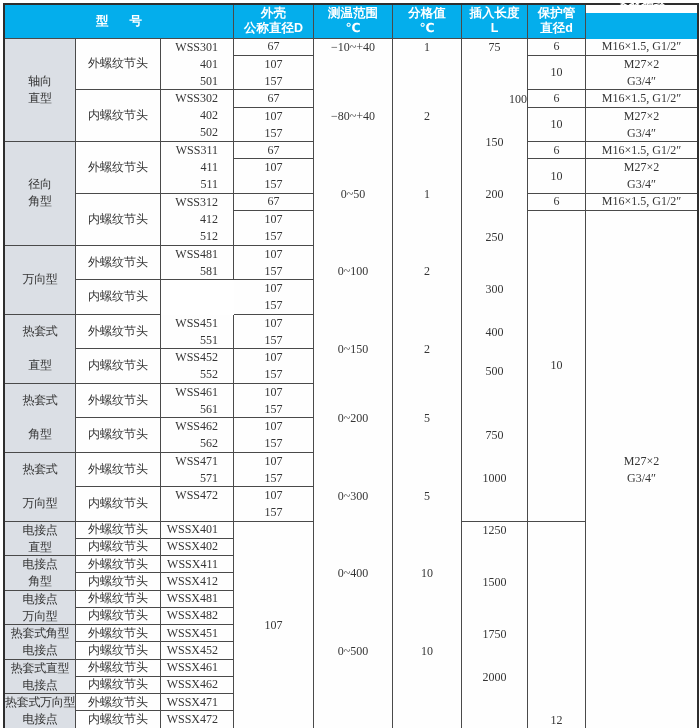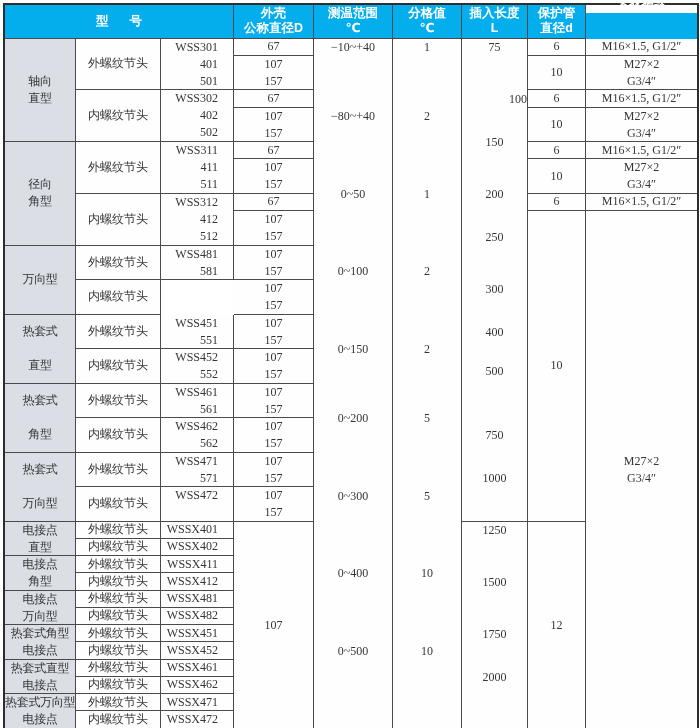--- a/index.html
+++ b/index.html
@@ -342,21 +342,21 @@
     </div>
     <div class="cell" style="left: 523px; width: 58px; top: 154.25px; height: 34.5px; justify-content: center;">
       <div class="ln">10</div>
     </div>
     <div class="cell" style="left: 523px; width: 58px; top: 188.75px; height: 17.25px; justify-content: center;">
       <div class="ln">6</div>
     </div>
     <div class="cell" style="left: 523px; width: 58px; top: 206px; height: 310.5px; justify-content: center;">
       <div class="ln">10</div>
     </div>
-    <div class="cell no-bb" style="left: 523px; width: 58px; top: 516.5px; height: 207px; justify-content: center;">
+    <div class="cell no-bb" style="left: 523px; width: 58px; top: 516.5px; height: 207px; justify-content: flex-end;">
       <div class="ln">12</div>
     </div>
     <div class="cell no-br" style="left: 581px; width: 111px; top: 33.5px; height: 17.25px; justify-content: center;">
       <div class="ln">M16×1.5, G1/2″</div>
     </div>
     <div class="cell no-br" style="left: 581px; width: 111px; top: 50.75px; height: 34.5px; justify-content: space-around;">
       <div class="ln">M27×2</div>
       <div class="ln">G3/4″</div>
     </div>
     <div class="cell no-br" style="left: 581px; width: 111px; top: 85.25px; height: 17.25px; justify-content: center;">

